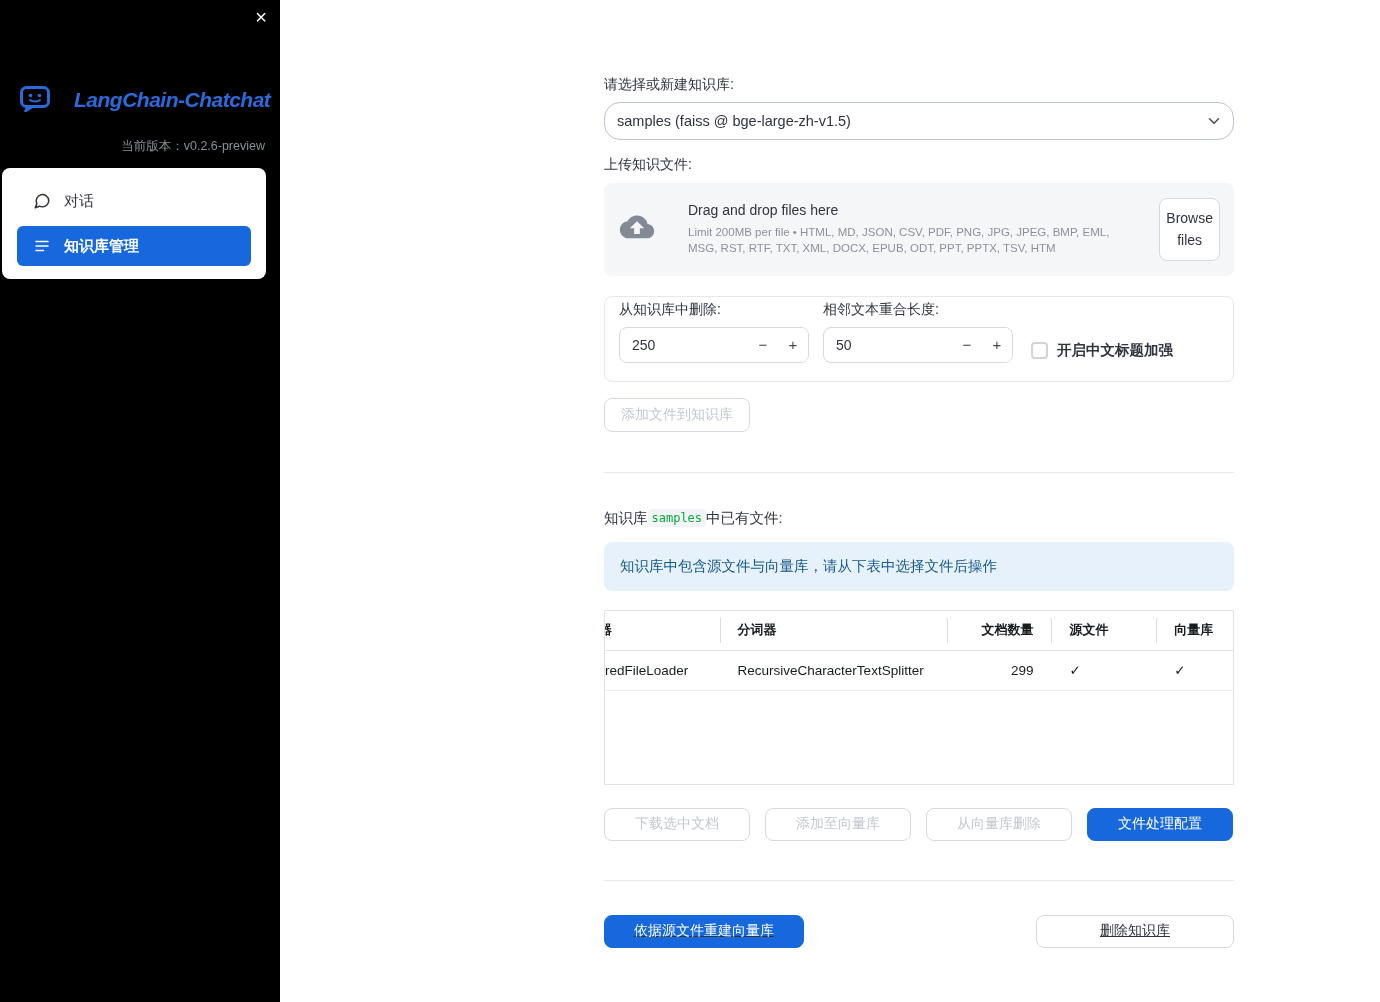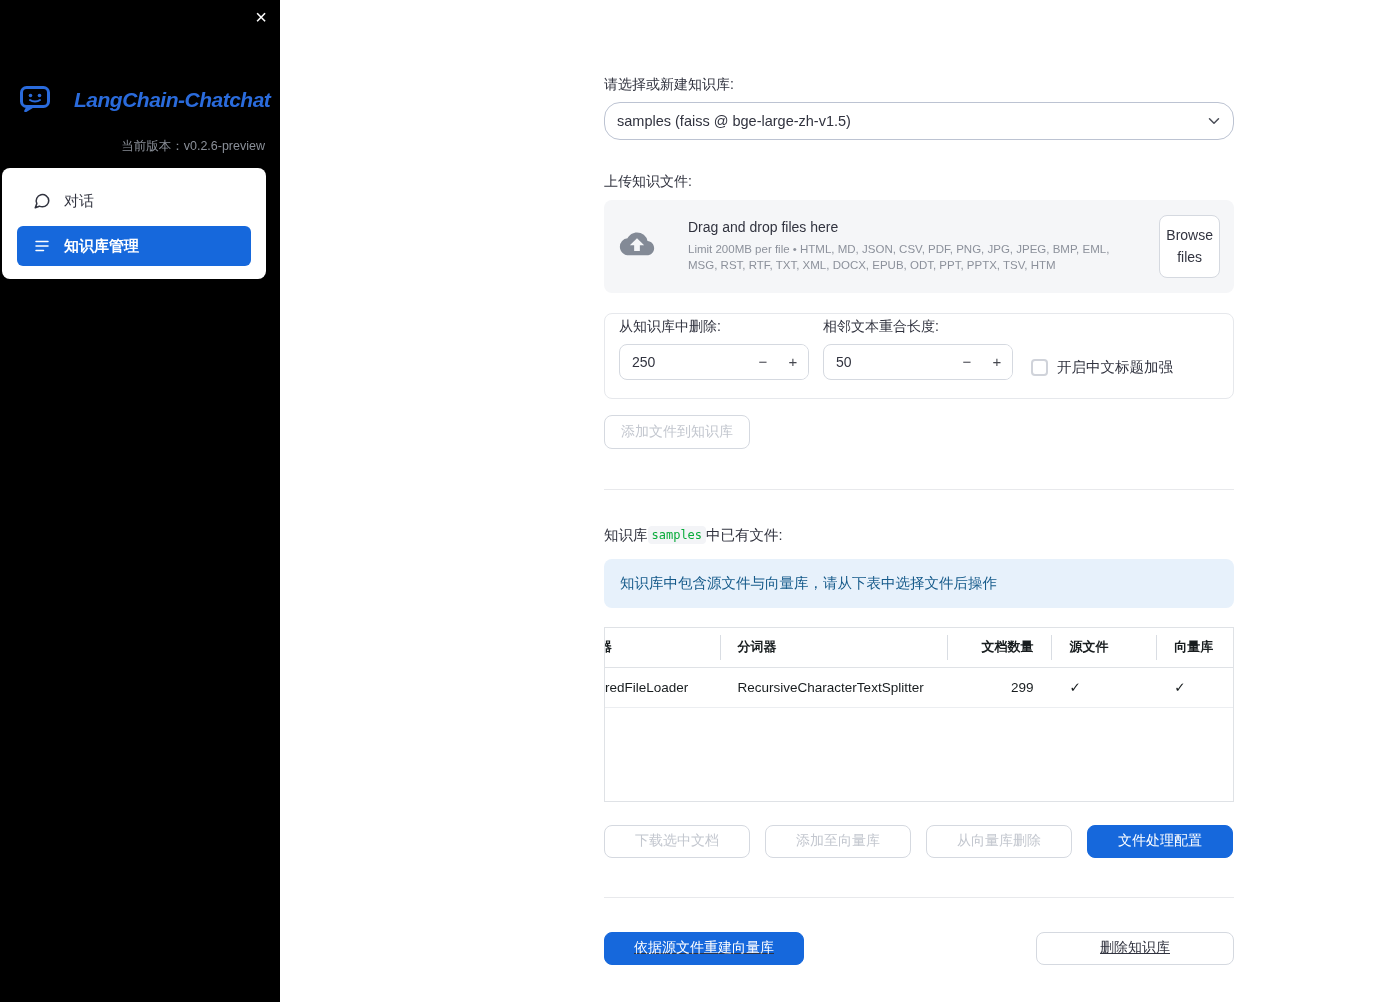--- a/index.html
+++ b/index.html
@@ -41,21 +41,21 @@
   }
   .menu-item:last-child { margin-bottom: 0; }
   .menu-item.selected { background: #1668dc; color: #ffffff; font-weight: 600; }
   .menu-icon { display: inline-flex; width: 18px; height: 18px; }
 
   
   .main { margin-left: 280px; }
   .content { position: relative; width: 630px; margin-left: 324px; padding-top: 76px; }
 
   .field-label { font-size: 14px; color: #31333f; margin-bottom: 8px; }
-  .mt20 { margin-top: 33px; }
+  .mt20 { margin-top: 16px; }
 
   .selectbox {
     height: 38px; border: 1px solid #bcc3d2; border-radius: 16px;
     display: flex; align-items: center; justify-content: space-between;
     padding: 0 10px 0 12px; background: #fff; font-size: 14.5px;
   }
   .select-chevron { display: inline-flex; }
 
   .uploader {
     margin-top: 9px; background: #f5f6f8; border-radius: 8px;
@@ -85,21 +85,21 @@
     display: flex; height: 36px; border: 1px solid #d5d9e0; border-radius: 8px;
     background: #fff; overflow: hidden; align-items: stretch;
   }
   .num-value { flex: 1; padding: 0 12px; line-height: 34px; font-size: 14px; }
   .step-btn { width: 30px; border: none; background: #fff; color: #45474f; font-size: 15px; padding: 0; }
   .checkbox-row { display: flex; align-items: center; gap: 9px; margin-top: 37px; margin-left: 4px; }
   .checkbox {
     width: 17px; height: 17px; border: 2px solid #d0d3da; border-radius: 4px;
     background: #fff; flex: 0 0 auto; cursor: pointer;
   }
-  .checkbox-label { font-size: 14.5px; }
+  .checkbox-label { font-size: 14.5px; font-weight: bold; }
 
   .add-files { margin-top: 16px; height: 34px; padding: 0 16px; }
 
   hr.divider { border: none; border-top: 1px solid #e8e9ec; margin: 40px 0 36px 0; }
   hr.divider.d2 { margin: 39px 0 34px 0; }
 
   .kb-line { font-size: 14.5px; display: flex; align-items: center; gap: 0; }
   .kb-code {
     font-family: "DejaVu Sans Mono", "Liberation Mono", monospace;
     font-size: 12px; color: #09ab3b; background: #f3f4f7;

